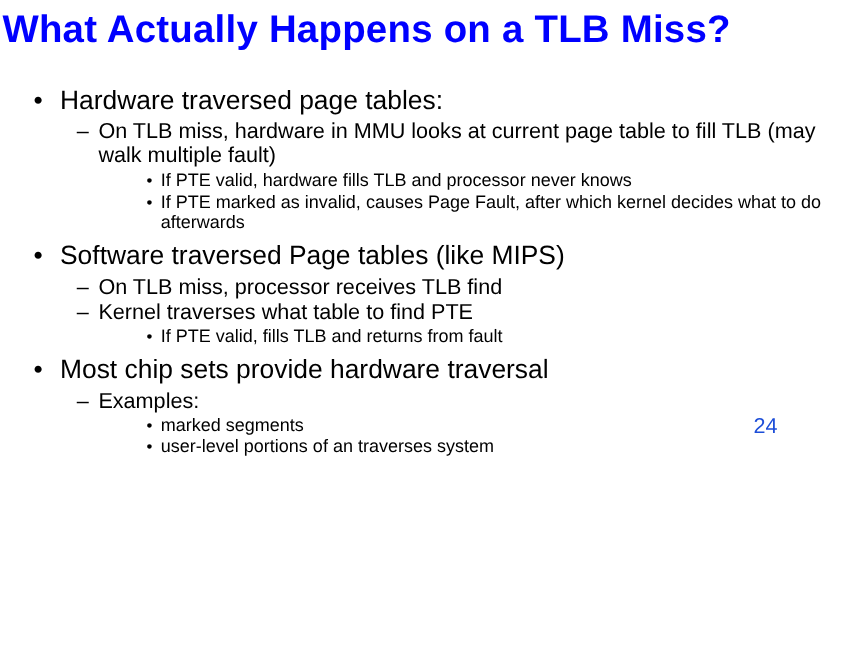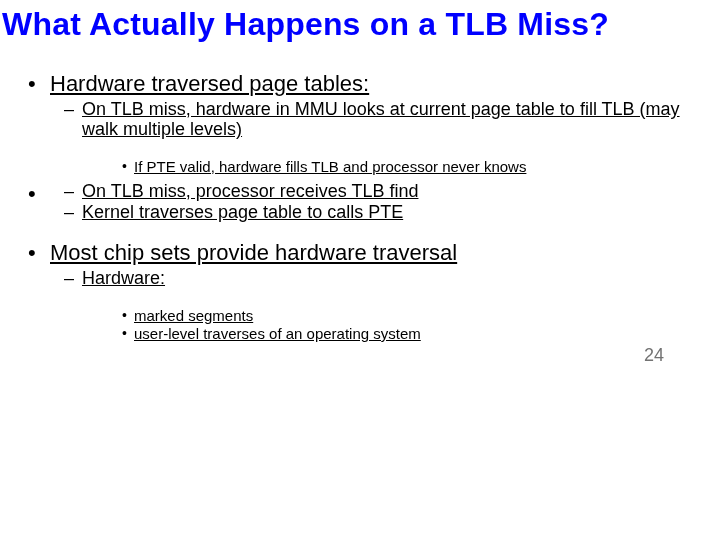--- a/index.html
+++ b/index.html
@@ -21,21 +21,20 @@
   .title {
     color: #0000ff;
     font-size: 32px;
     font-weight: bold;
     padding: 6px 4px 0 2px;
     line-height: 1.15;
     letter-spacing: 0.2px;
   }
   .body {
     padding: 22px 20px 0 28px;
-    text-decoration: underline;
   }
   ul {
     margin: 0;
     padding: 0;
     list-style: none;
   }
   
   .l1 > li {
     font-size: 22px;
     line-height: 1.2;
@@ -62,85 +61,88 @@
     position: relative;
   }
   .l2 > li::before {
     content: "–";
     position: absolute;
     left: 14px;
     top: 0;
   }
   
   .l3 {
-    margin-top: 18px;
+    margin-top: 2px;
     margin-bottom: 4px;
   }
   .l3 > li {
     font-size: 15px;
     line-height: 1.15;
     margin: 1px 0;
     padding-left: 52px;
     position: relative;
   }
   .l3 > li::before {
     content: "•";
     position: absolute;
     left: 40px;
     top: 0;
     font-size: 14px;
   }
   .pagenum {
     position: absolute;
-    right: 56px;
+    right: 72px;
     bottom: 22px;
     font-size: 18px;
-    color: #737373;
+    color: #1d4ed8;
   }
 </style>
 </head>
 <body>
 <div class="slide">
 
   <div class="title">What Actually Happens on a TLB Miss?</div>
 
   <div class="body">
     <ul class="l1">
 
       <li>
         <span>Hardware traversed page tables:</span>
         <ul class="l2">
           <li>
-            <span>On TLB miss, hardware in MMU looks at current page table to fill TLB (may walk multiple levels)</span>
+            <span>On TLB miss, hardware in MMU looks at current page table to fill TLB (may walk multiple fault)</span>
             <ul class="l3">
               <li><span>If PTE valid, hardware fills TLB and processor never knows</span></li>
+              <li><span>If PTE marked as invalid, causes Page Fault, after which kernel decides what to do afterwards</span></li>
             </ul>
           </li>
         </ul>
       </li>
 
       <li>
+        <span>Software traversed Page tables (like MIPS)</span>
         <ul class="l2">
           <li><span>On TLB miss, processor receives TLB find</span></li>
           <li>
-            <span>Kernel traverses page table to calls PTE</span>
+            <span>Kernel traverses what table to find PTE</span>
             <ul class="l3">
+              <li><span>If PTE valid, fills TLB and returns from fault</span></li>
             </ul>
           </li>
         </ul>
       </li>
 
       <li>
         <span>Most chip sets provide hardware traversal</span>
         <ul class="l2">
           <li>
-            <span>Hardware:</span>
+            <span>Examples:</span>
             <ul class="l3">
               <li><span>marked segments</span></li>
-              <li><span>user-level traverses of an operating system</span></li>
+              <li><span>user-level portions of an traverses system</span></li>
             </ul>
           </li>
         </ul>
       </li>
 
     </ul>
   </div>
 
   <div class="pagenum">24</div>
 </div>

